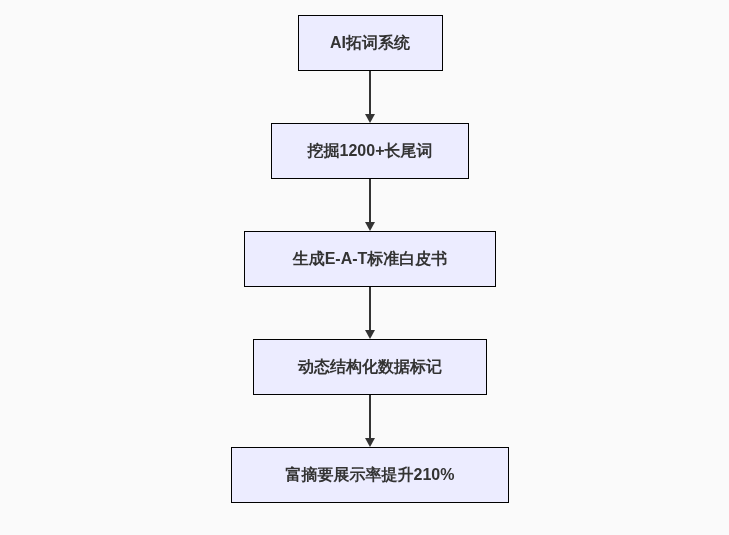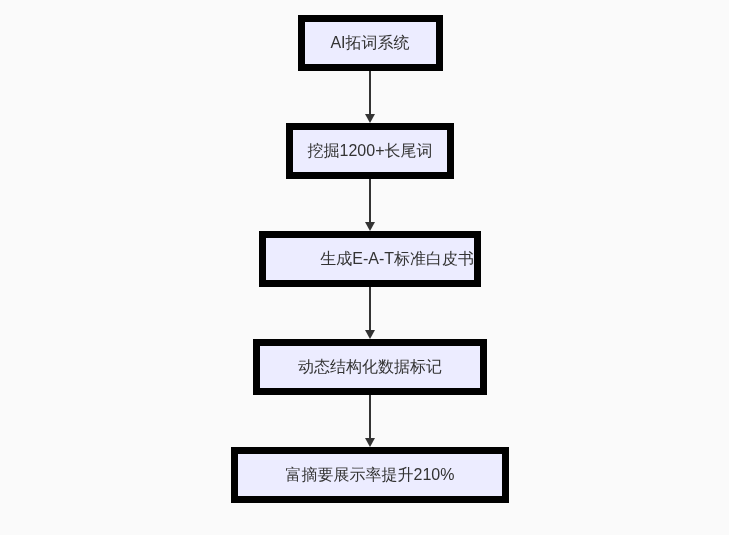--- a/index.html
+++ b/index.html
@@ -20,33 +20,34 @@
     left: 370px;
     transform: translateX(-50%);
     display: flex;
     flex-direction: column;
     align-items: center;
   }
   .node {
     box-sizing: border-box;
     height: 56px;
     background: #ececff;
-    border: 7px solid #000000;
+    border: 1px solid #000000;
     color: #333333;
     font-size: 16px;
     line-height: 1;
     display: flex;
     align-items: center;
     justify-content: center;
     text-align: center;
     white-space: nowrap;
+    font-weight: bold;
   }
   .n1 { width: 145px; }
-  .n2 { width: 168px; }
-  .n3 { width: 222px; justify-content: flex-end; }
+  .n2 { width: 198px; }
+  .n3 { width: 252px; }
   .n4 { width: 234px; }
   .n5 { width: 278px; }
   .edge {
     display: block;
     width: 14px;
     height: 52px;
     flex: 0 0 auto;
   }
 </style>
 </head>

